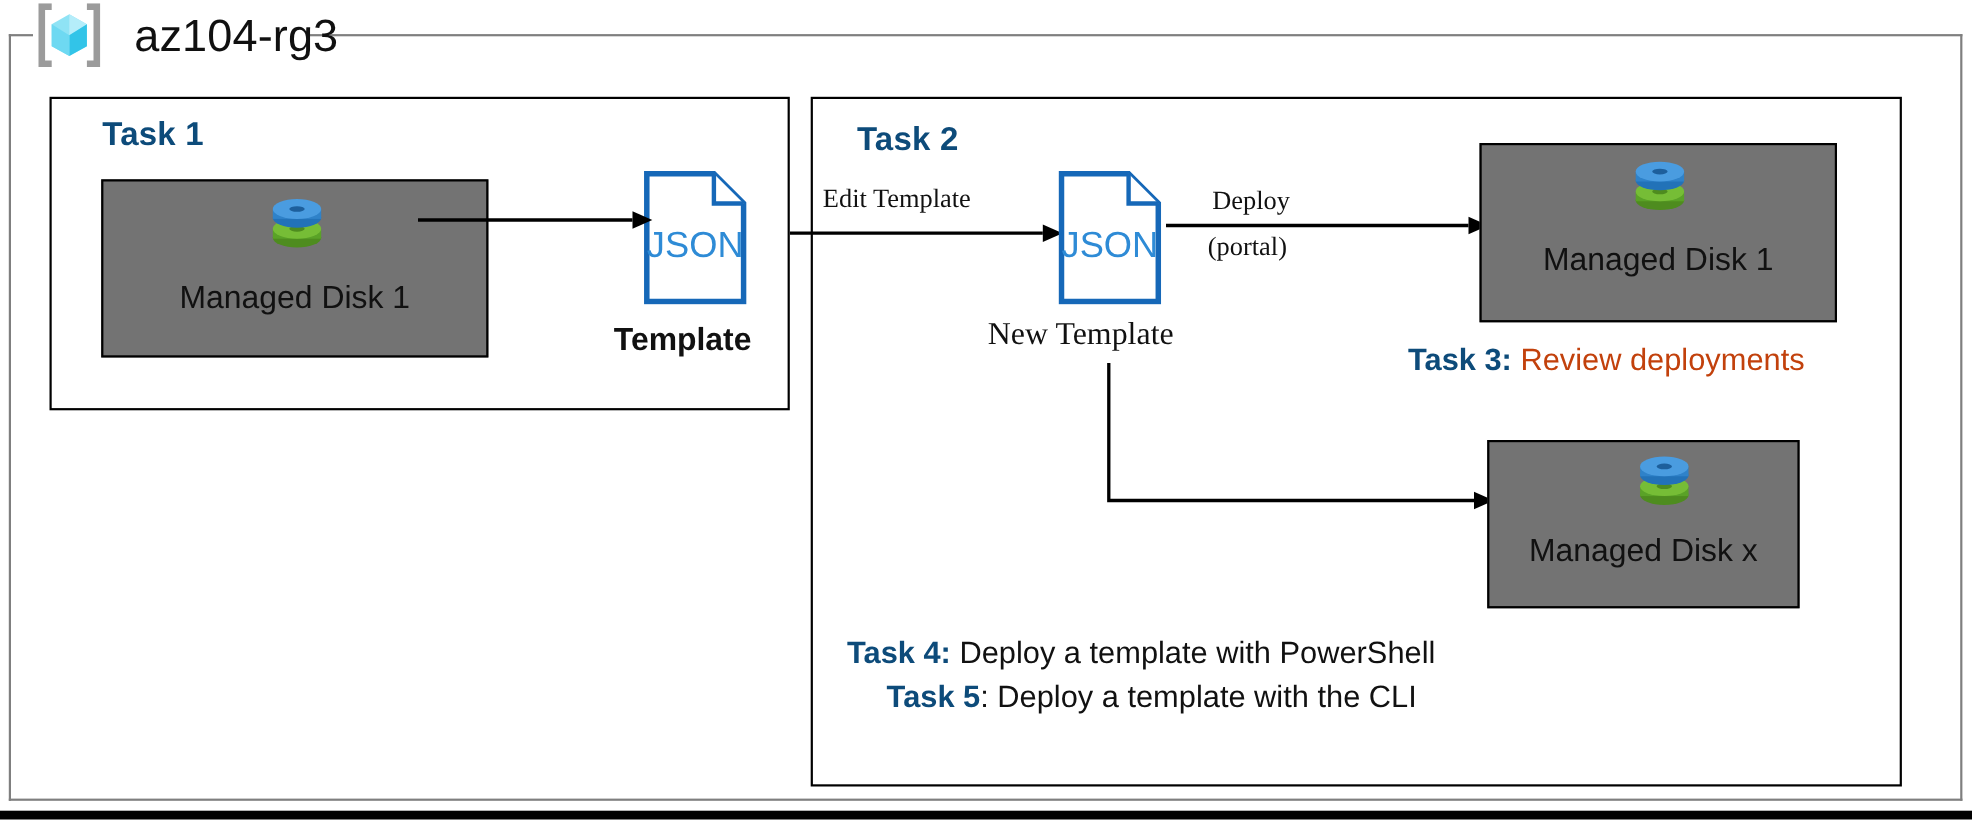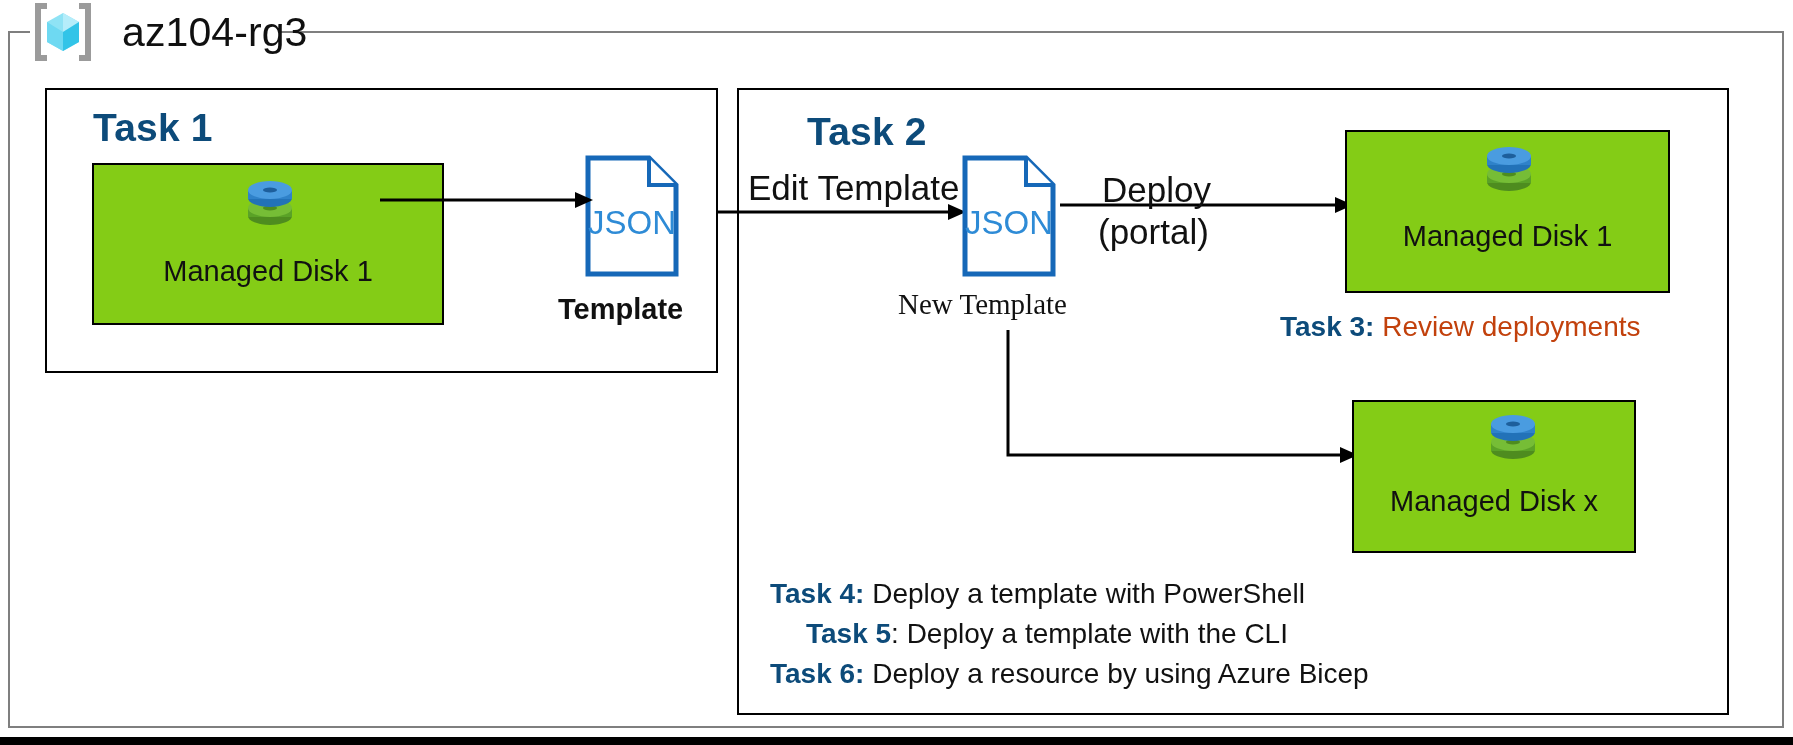--- a/index.html
+++ b/index.html
@@ -23,29 +23,29 @@
     position:absolute;left:122px;top:9px;
     font-size:41px;color:#101010;white-space:nowrap;letter-spacing:.1px;
   }
 
   
   .panel{position:absolute;border:2px solid #000;box-sizing:border-box;background:transparent;}
   #panel-task1{left:45px;top:88px;width:673px;height:285px;}
   #panel-task2{left:737px;top:88px;width:992px;height:627px;}
 
   .panel-title{
-    position:absolute;font-weight:bold;font-size:39px;color:#0d4b7a;
+    position:absolute;font-weight:bold;font-size:30px;color:#0d4b7a;
     white-space:nowrap;letter-spacing:.2px;
   }
   #title-task1{left:93px;top:106px;}
-  #title-task2{left:779px;top:110px;margin-left:28px;}
+  #title-task2{left:779px;top:110px;}
 
   
   .disk-box{
-    position:absolute;background:#84cc16;border:2px solid #000;box-sizing:border-box;
+    position:absolute;background:#737373;border:2px solid #000;box-sizing:border-box;
   }
   #disk-box-1{left:92px;top:163px;width:352px;height:162px;}
   #disk-box-2{left:1345px;top:130px;width:325px;height:163px;}
   #disk-box-3{left:1352px;top:400px;width:284px;height:153px;}
 
   .disk-label{
     position:absolute;width:100%;text-align:center;font-size:29px;color:#111;
     white-space:nowrap;
   }
   #disk-label-1{left:0;top:90px;}
@@ -63,21 +63,21 @@
   #json-doc-2{left:962px;top:155px;width:94px;height:122px;}
 
   .json-caption{position:absolute;font-size:29px;color:#111;white-space:nowrap;}
   #json-caption-1{left:558px;top:293px;font-weight:bold;}
   #json-caption-2{left:898px;top:288px;font-family:Liberation Serif, serif;}
 
   
   .conn{position:absolute;}
 
   
-  .edge-label{position:absolute;font-size:35px;color:#111;white-space:nowrap;line-height:1.15;}
+  .edge-label{position:absolute;font-size:24px;color:#111;white-space:nowrap;line-height:1.15;font-family:Liberation Serif, serif;}
   #label-edit-template{left:748px;top:168px;}
   #label-deploy-1{left:1102px;top:170px;}
   #label-deploy-2{left:1098px;top:212px;}
 
   
   .task-line{position:absolute;font-size:28px;white-space:nowrap;line-height:1.2;}
   .task-line .tk{font-weight:bold;color:#0d4b7a;text-align:right;}
   .task-line .desc{color:#111;}
   .task-line.blue .desc{color:#c2410c;}
   #task3-line{left:1280px;top:310px;}
@@ -207,18 +207,15 @@
     </div>
     <div class="disk-label" id="disk-label-3">Managed Disk x</div>
   </div>
 
   <div class="task-line" id="task4-line">
     <span class="tk">Task 4:</span><span class="desc"> Deploy a template with PowerShell</span>
   </div>
   <div class="task-line" id="task5-line">
     <span class="tk">Task 5</span><span class="desc">: Deploy a template with the CLI</span>
   </div>
-  <div class="task-line" id="task6-line">
-    <span class="tk">Task 6:</span><span class="desc"> Deploy a resource by using Azure Bicep</span>
-  </div>
 
   <div class="page-bottom"></div>
 </div>
 
 </body></html>

